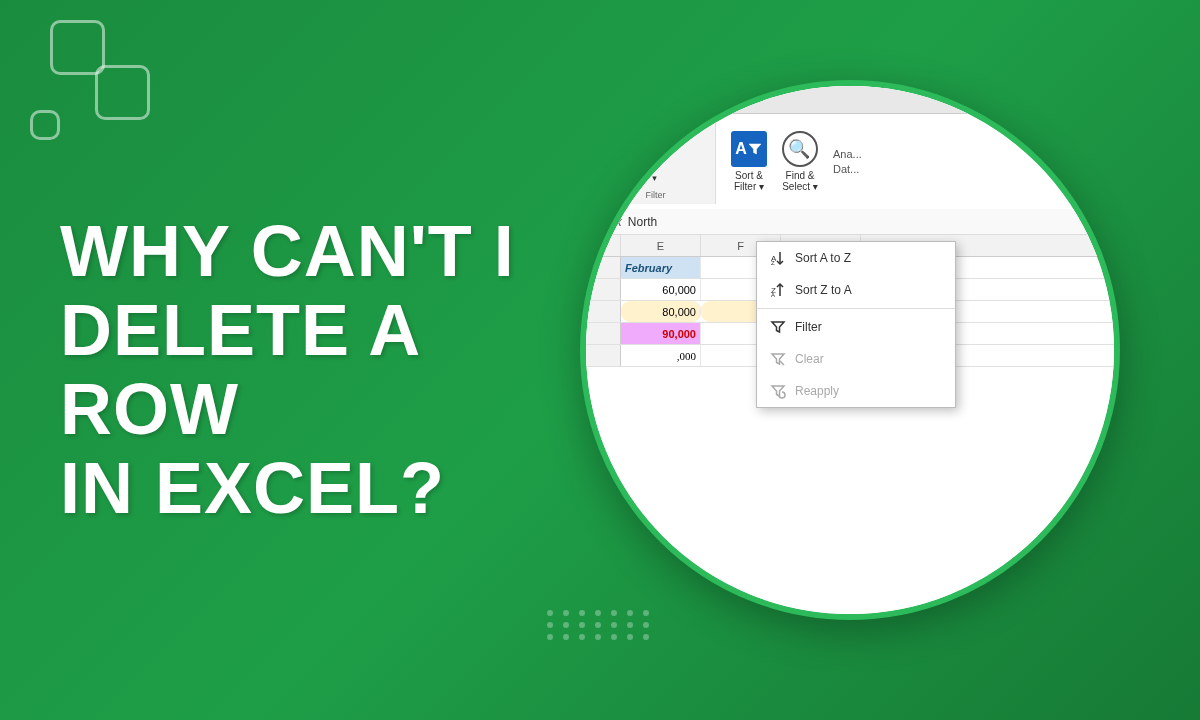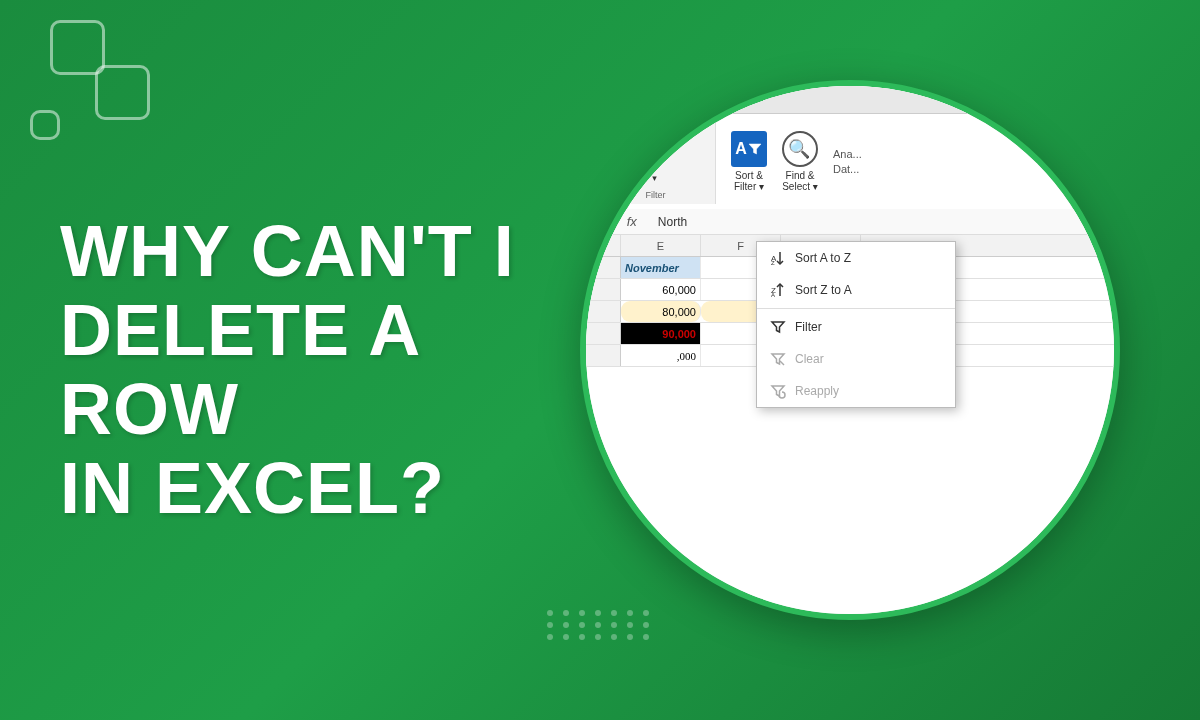--- a/index.html
+++ b/index.html
@@ -193,21 +193,21 @@
     }
 
     
     .formula-bar {
       display: flex;
       align-items: center;
       height: 26px;
       background: #f9f9f9;
       border-bottom: 1px solid #ddd;
       padding: 0 8px;
-      gap: 21px;
+      gap: 6px;
       font-size: 12px;
     }
 
     .checkmark { color: #555; font-size: 14px; }
     .fx-label { color: #555; font-size: 13px; font-style: italic; }
 
     .formula-value {
       flex: 1;
       font-size: 12px;
       color: #333;
@@ -439,21 +439,21 @@
           <div class="col-headers">
             <div class="col-header row-num-header"></div>
             <div class="col-header">E</div>
             <div class="col-header">F</div>
             <div class="col-header"></div>
           </div>
 
           <div class="grid-row">
             <div class="row-num"></div>
             <div class="cell cell-blue">
-              <span class="june-cell">November</span>
+              <span class="june-cell">February</span>
             </div>
             <div class="cell"></div>
             <div class="cell"></div>
           </div>
 
           <div class="grid-row">
             <div class="row-num"></div>
             <div class="cell" style="text-align:right;justify-content:flex-end;">60,000</div>
             <div class="cell"></div>
             <div class="cell"></div>
@@ -461,21 +461,21 @@
 
           <div class="grid-row">
             <div class="row-num"></div>
             <div class="cell cell-yellow" style="text-align:right;justify-content:flex-end;">80,000</div>
             <div class="cell cell-yellow"></div>
             <div class="cell cell-yellow"></div>
           </div>
 
           <div class="grid-row">
             <div class="row-num"></div>
-            <div class="cell" style="text-align:right;justify-content:flex-end;font-weight:bold;color:#cc0000;background:#000000;">90,000</div>
+            <div class="cell" style="text-align:right;justify-content:flex-end;font-weight:bold;color:#cc0000;background:#f0abfc;">90,000</div>
             <div class="cell"></div>
             <div class="cell"></div>
           </div>
 
           <div class="grid-row">
             <div class="row-num"></div>
             <div class="cell" style="text-align:right;justify-content:flex-end;font-family:Liberation Serif, serif;">,000</div>
             <div class="cell"></div>
             <div class="cell"></div>
           </div>

